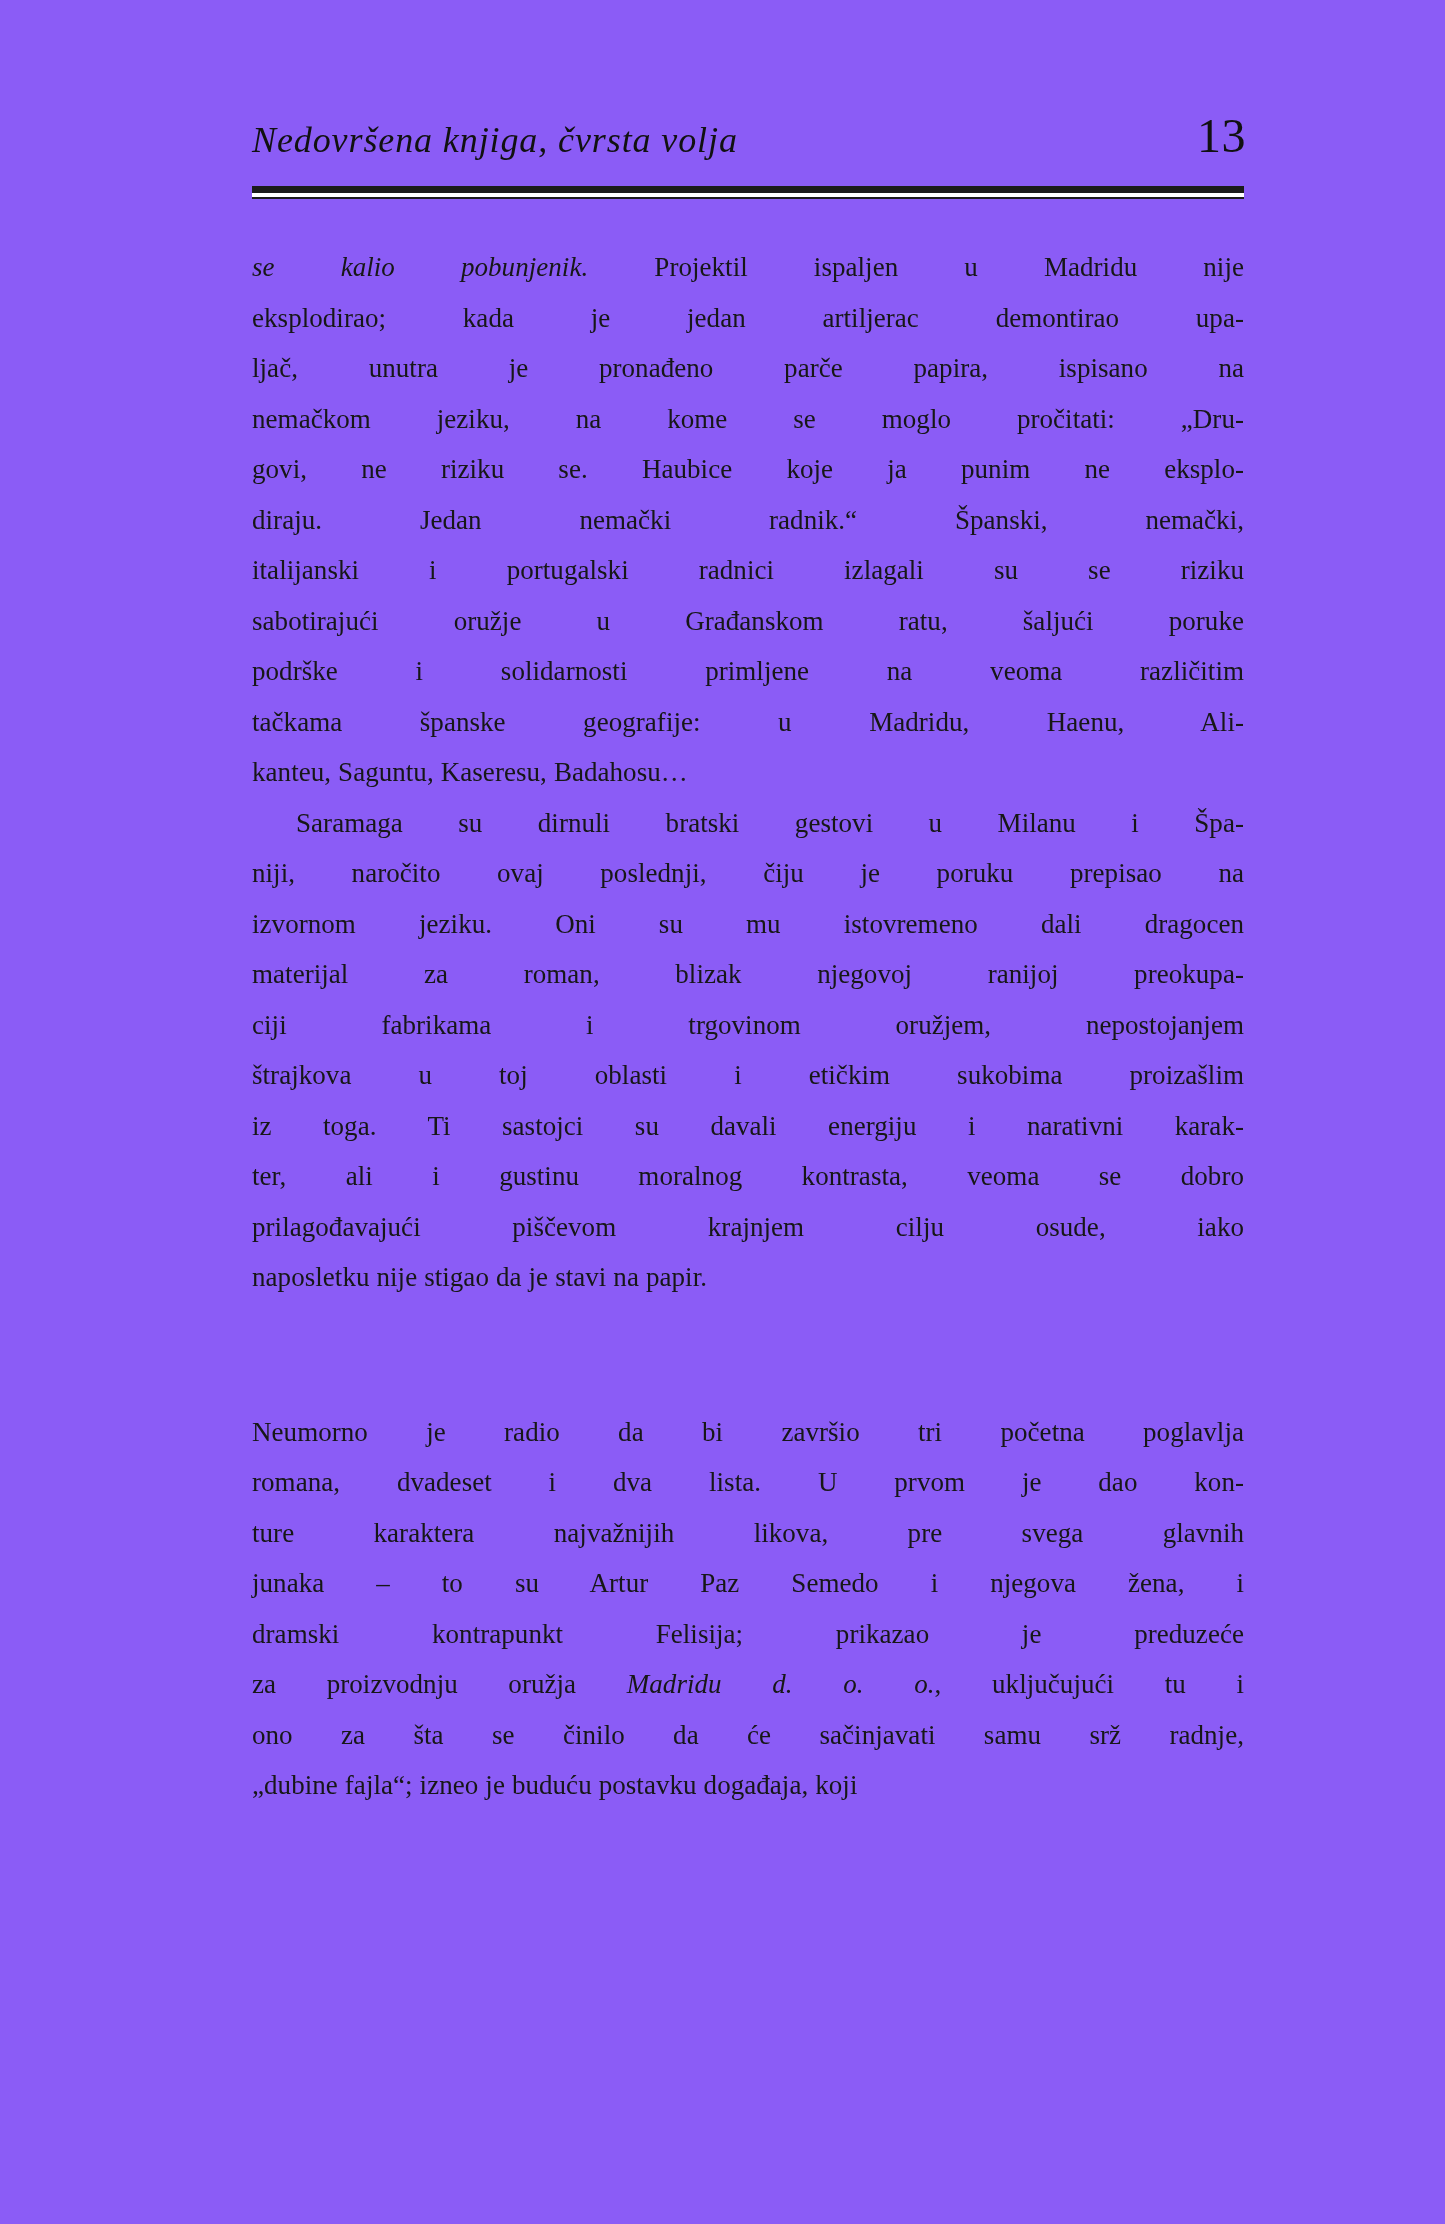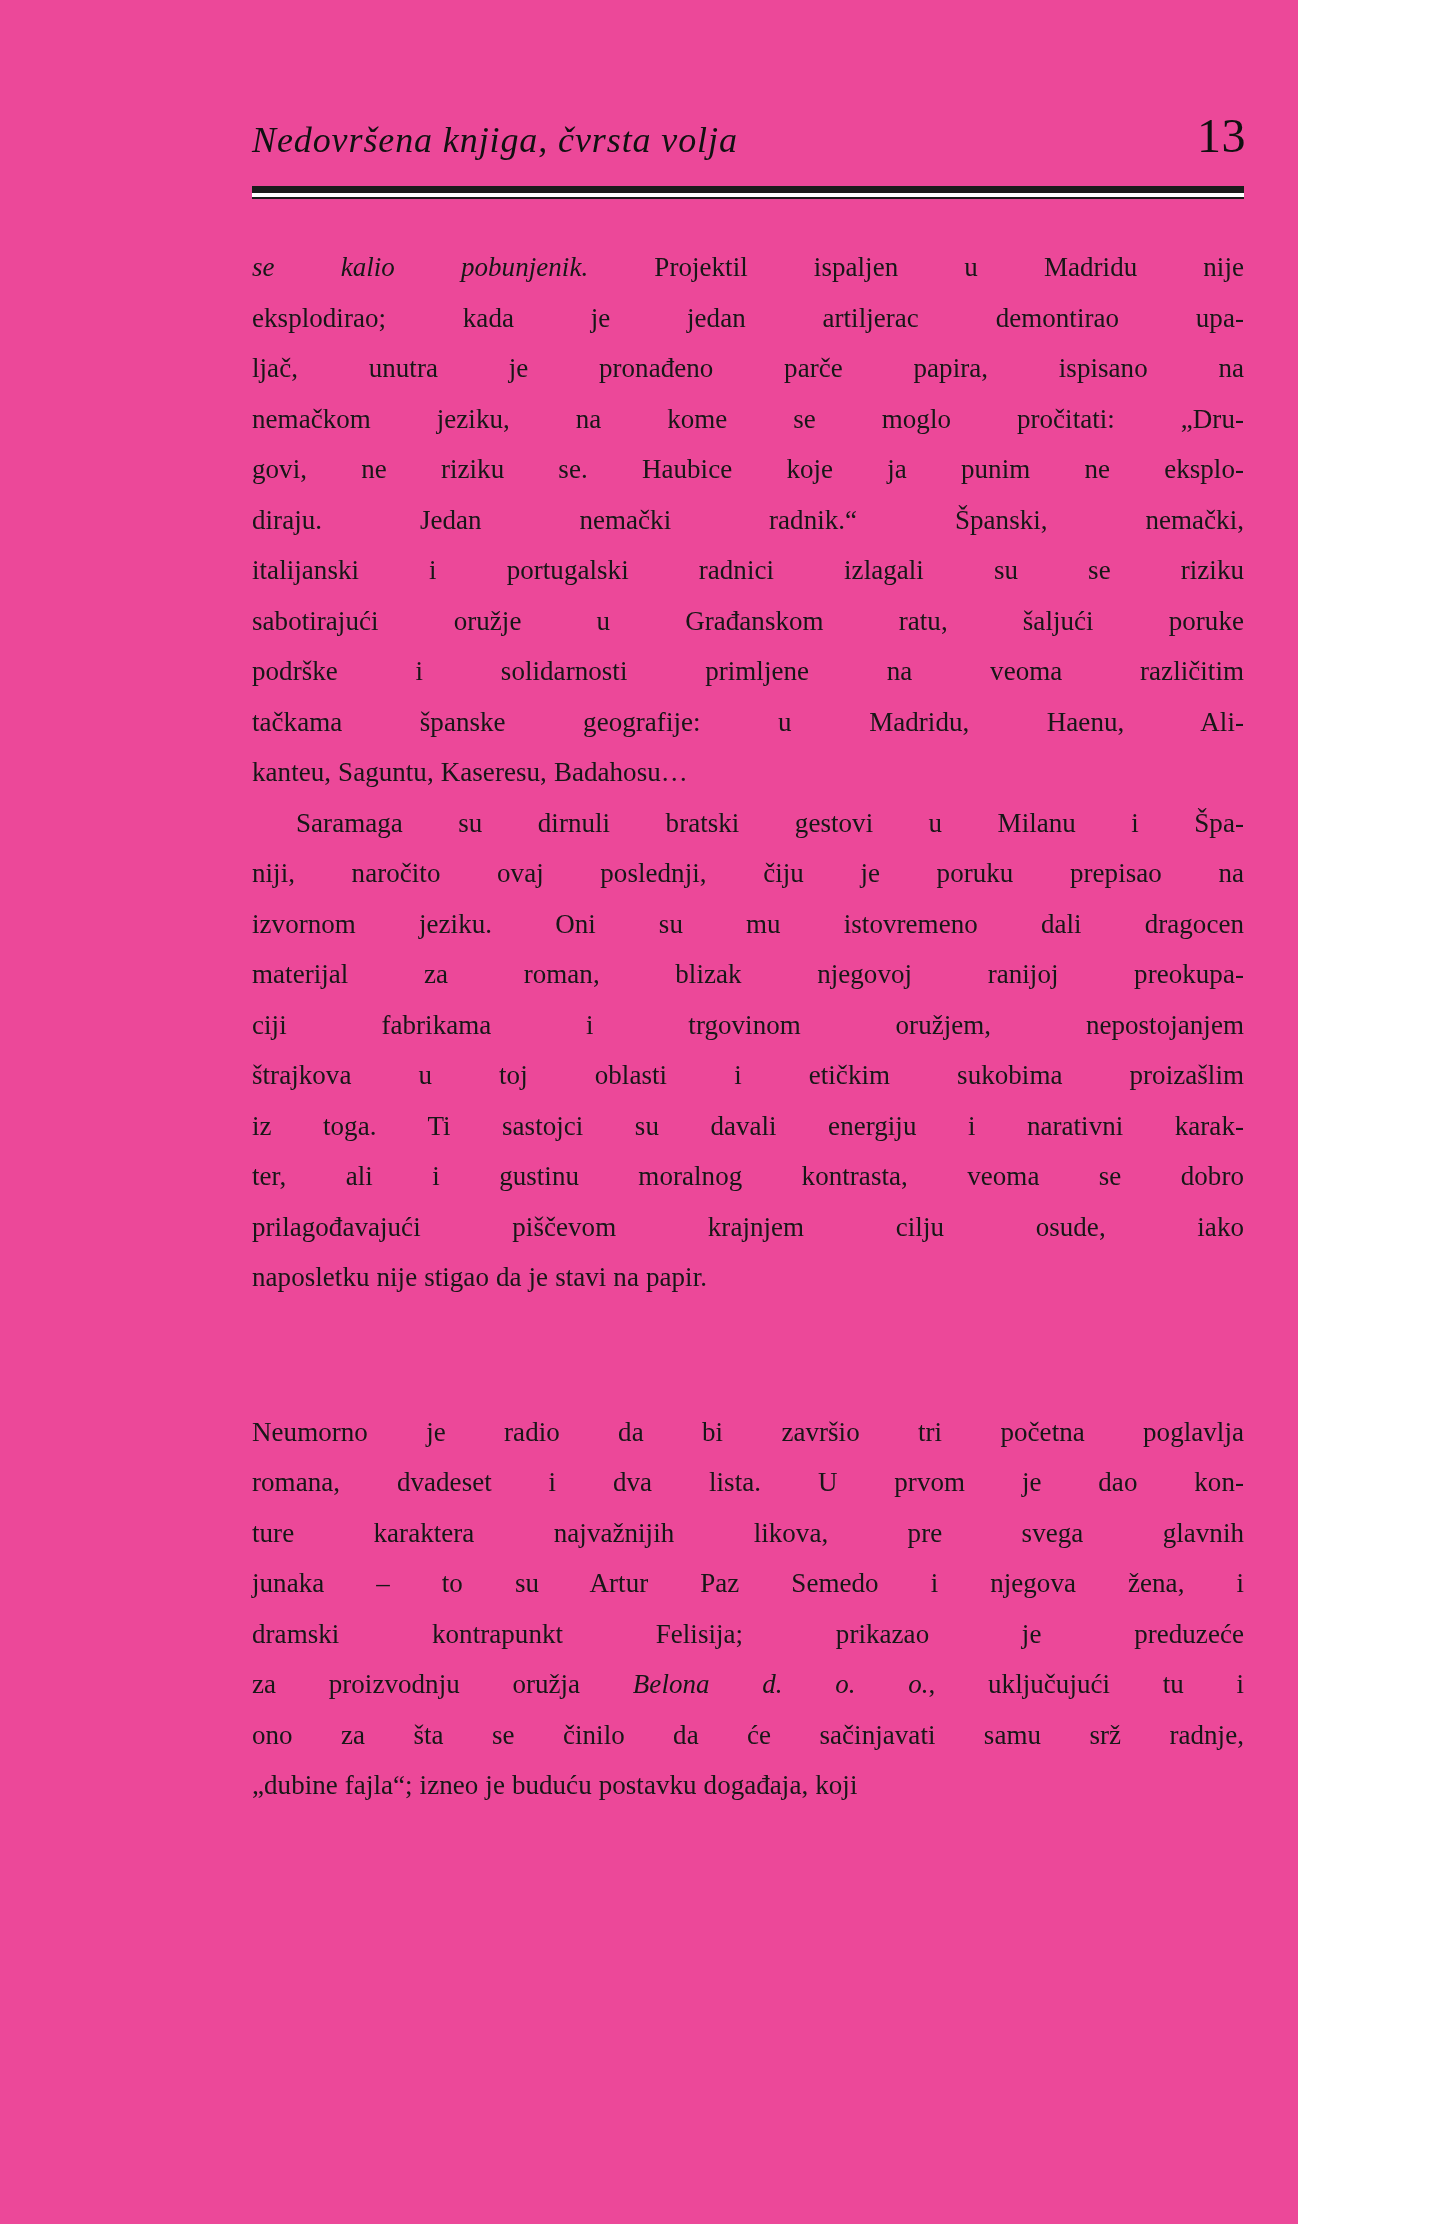--- a/index.html
+++ b/index.html
@@ -11,23 +11,23 @@
   body {
     width: 1445px;
     height: 2224px;
     font-family: "Liberation Serif", "DejaVu Serif", serif;
     color: #141414;
     -webkit-font-smoothing: antialiased;
   }
 
   .page {
     position: relative;
-    width: 1298px;
+    width: 1445px;
     height: 2224px;
-    background: #ec4899;
+    background: #8b5cf6;
     box-sizing: border-box;
     overflow: hidden;
     font-family: Liberation Serif, serif;
   }
 
   
   .running-head {
     position: absolute;
     left: 252px;
     top: 108px;
@@ -160,20 +160,20 @@
         </p>
       </div>
       <div class="block-gap"></div>
       <div>
         <p class="para">
           <span class="line">Neumorno je radio da bi završio tri početna poglavlja</span>
           <span class="line">romana, dvadeset i dva lista. U prvom je dao kon-</span>
           <span class="line">ture karaktera najvažnijih likova, pre svega glavnih</span>
           <span class="line">junaka – to su Artur Paz Semedo i njegova žena, i</span>
           <span class="line">dramski kontrapunkt Felisija; prikazao je preduzeće</span>
-          <span class="line">za proizvodnju oružja <i>Belona d. o. o.</i>, uključujući tu i</span>
+          <span class="line">za proizvodnju oružja <i>Madridu d. o. o.</i>, uključujući tu i</span>
           <span class="line">ono za šta se činilo da će sačinjavati samu srž radnje,</span>
           <span class="line last">„dubine fajla“; izneo je buduću postavku događaja, koji</span>
         </p>
       </div>
     </div>
 
 </div>
 
 </body></html>

